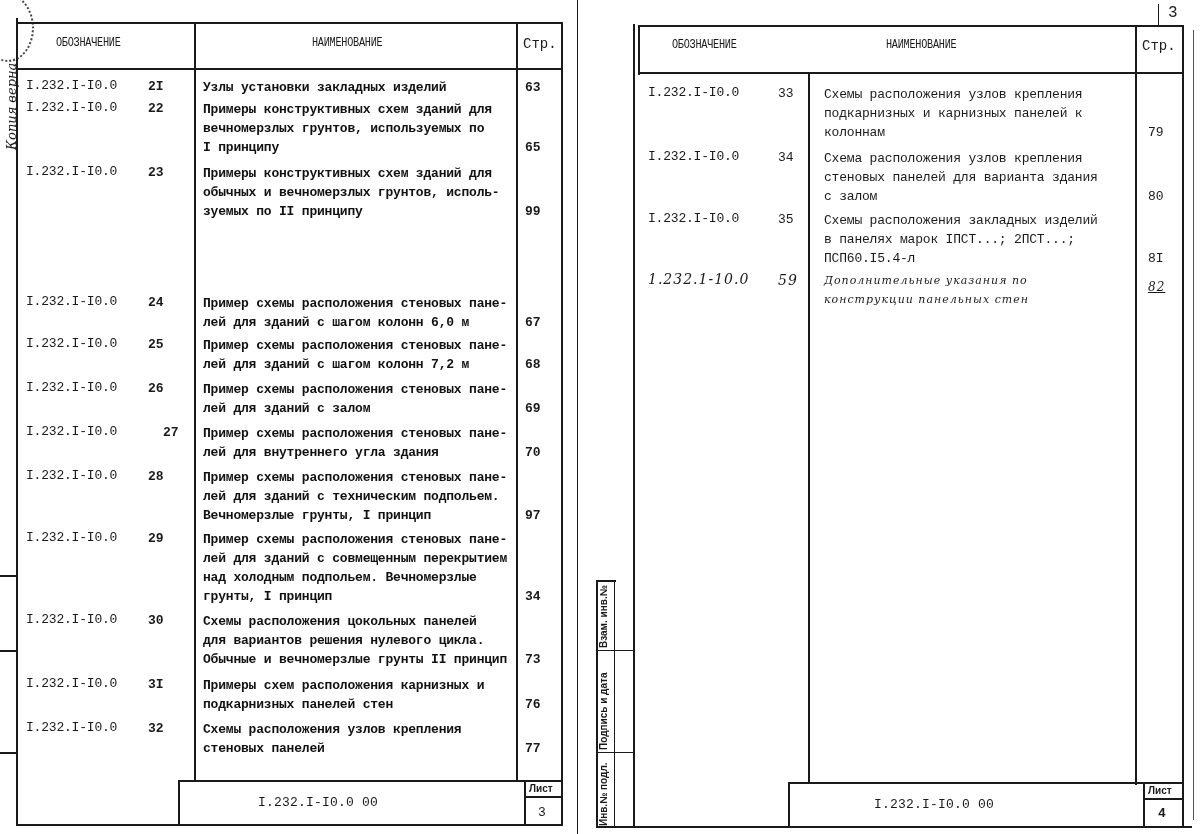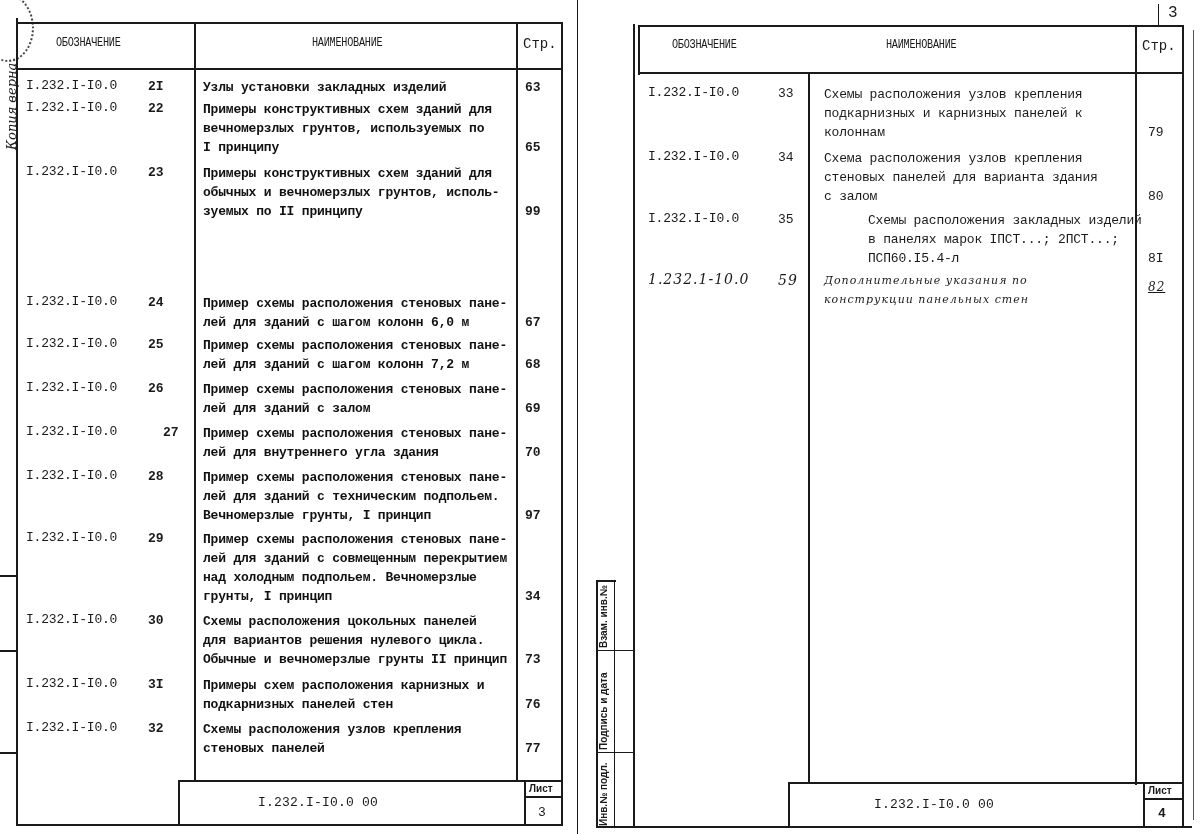--- a/index.html
+++ b/index.html
@@ -193,21 +193,21 @@
         <div class="code" style="left: 648px; top: 149px;">I.232.I-I0.0</div>
         <div class="num" style="left: 778px; top: 150px; font-weight: normal;">34</div>
         <div class="name" style="left: 824px; top: 149px;">Схема расположения узлов крепления
 стеновых панелей для варианта здания
 с залом</div>
         <div class="page" style="left: 1148px; top: 189px;">80</div>
       </div>
       <div>
         <div class="code" style="left: 648px; top: 211px;">I.232.I-I0.0</div>
         <div class="num" style="left: 778px; top: 212px; font-weight: normal;">35</div>
-        <div class="name" style="left: 824px; top: 211px; margin-left: 44px;">Схемы расположения закладных изделий
+        <div class="name" style="left: 824px; top: 211px;">Схемы расположения закладных изделий
 в панелях марок IПСТ...; 2ПСТ...;
 ПСП60.I5.4-л</div>
         <div class="page" style="left: 1148px; top: 251px;">8I</div>
       </div>
       <div>
         <div class="code hand" style="left: 648px; top: 271px;">1.232.1-10.0</div>
         <div class="num hand" style="left: 778px; top: 272px; font-weight: normal;">59</div>
         <div class="name hand" style="left: 824px; top: 271px; line-height: 19px; font-size: 11px;">Дополнительные указания по
 конструкции панельных стен</div>
         <div class="page hand" style="left: 1148px; top: 280px; font-size: 12px; text-decoration: underline;">82</div>

